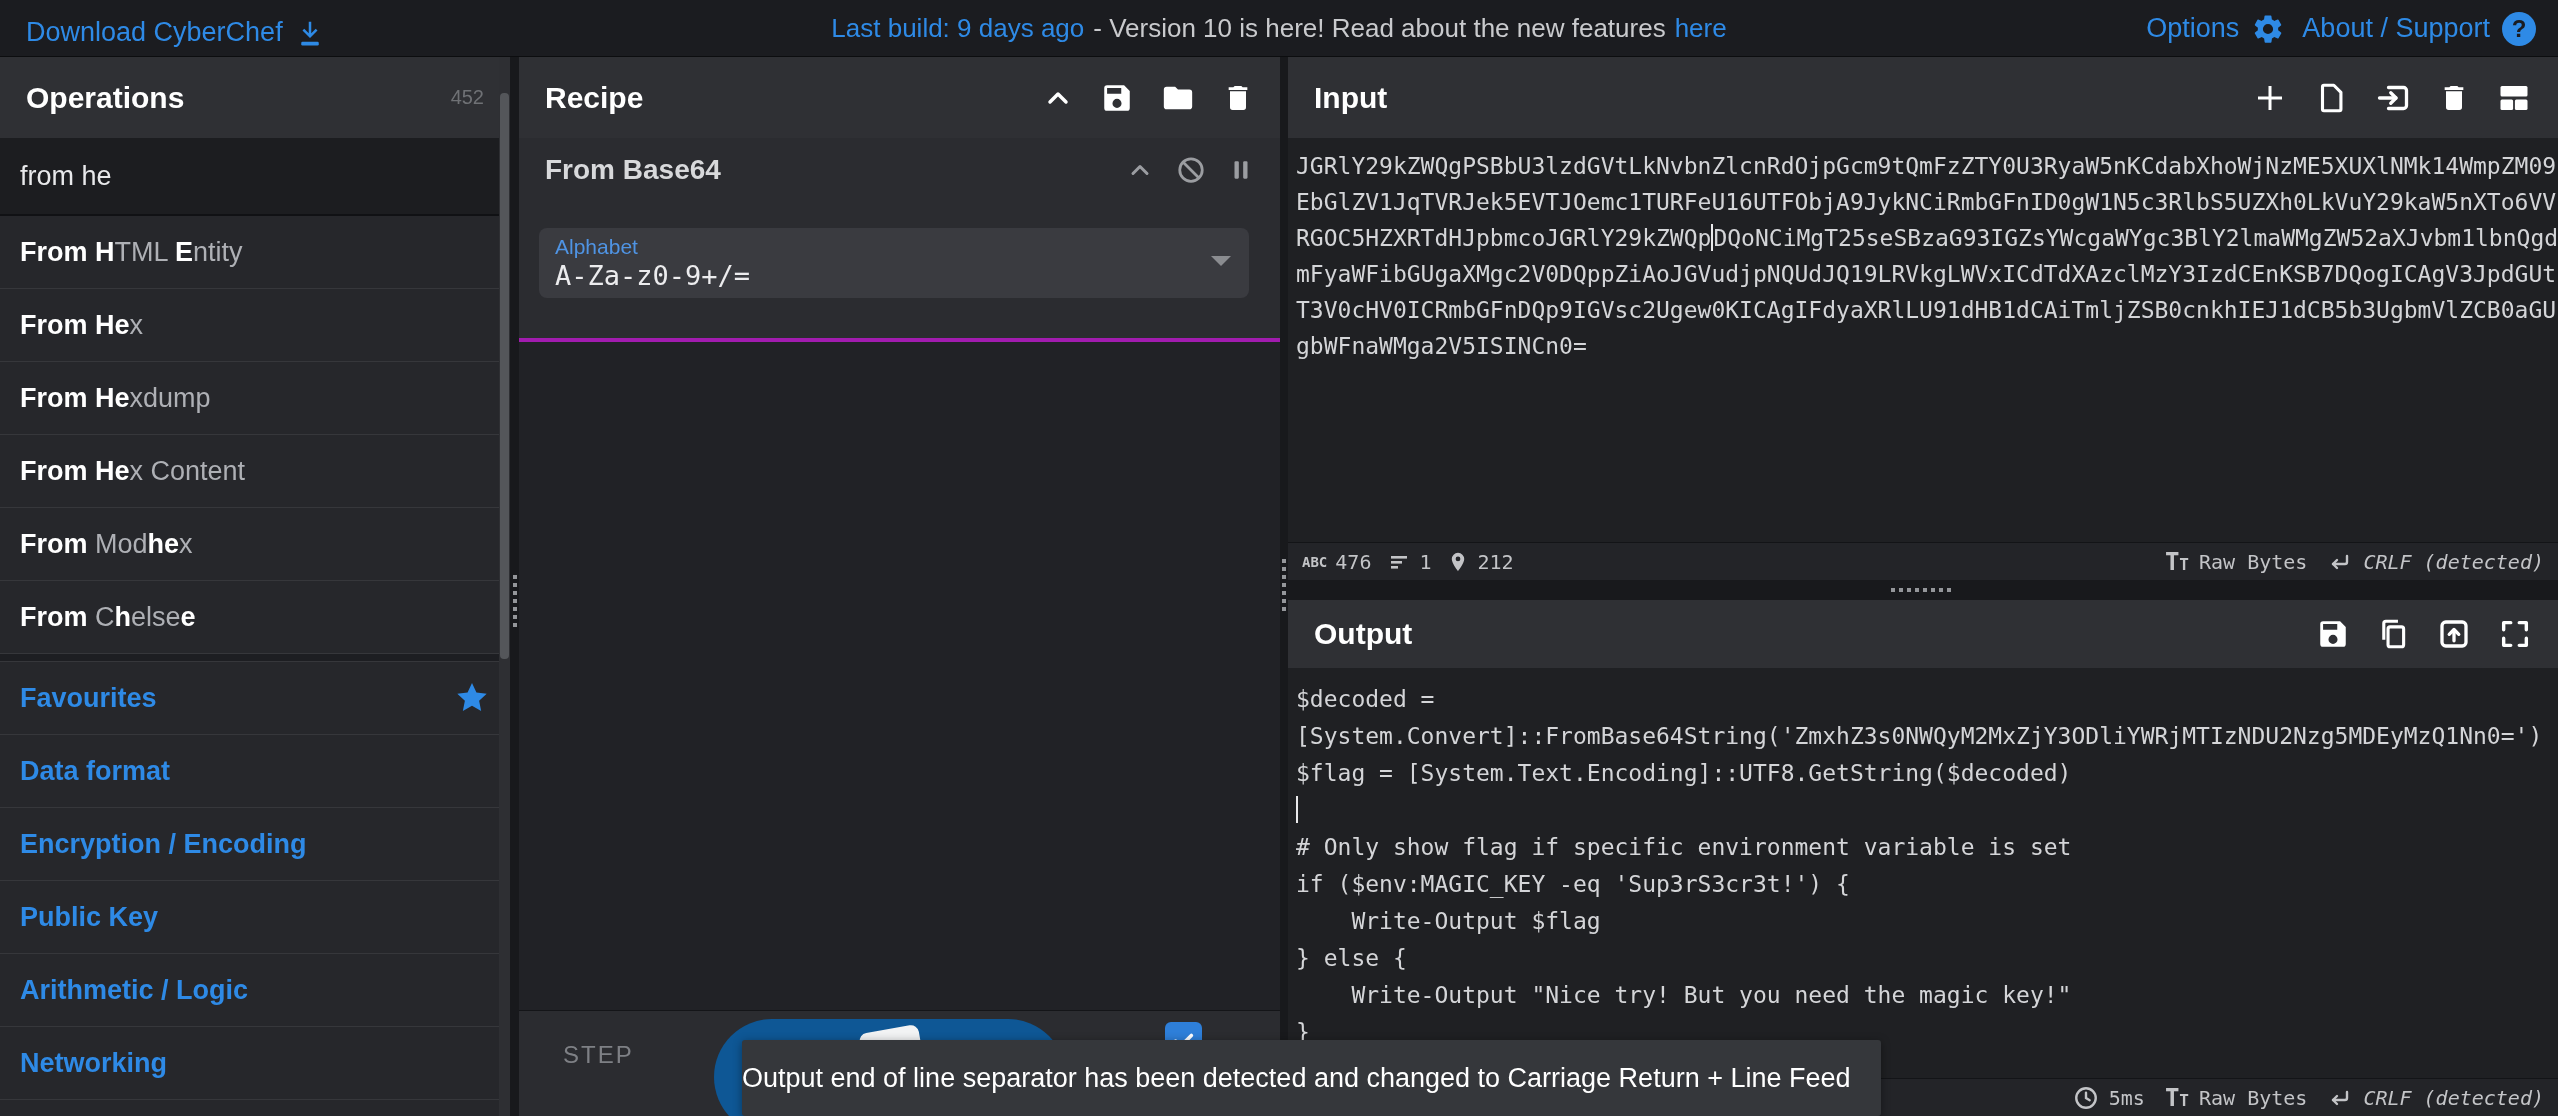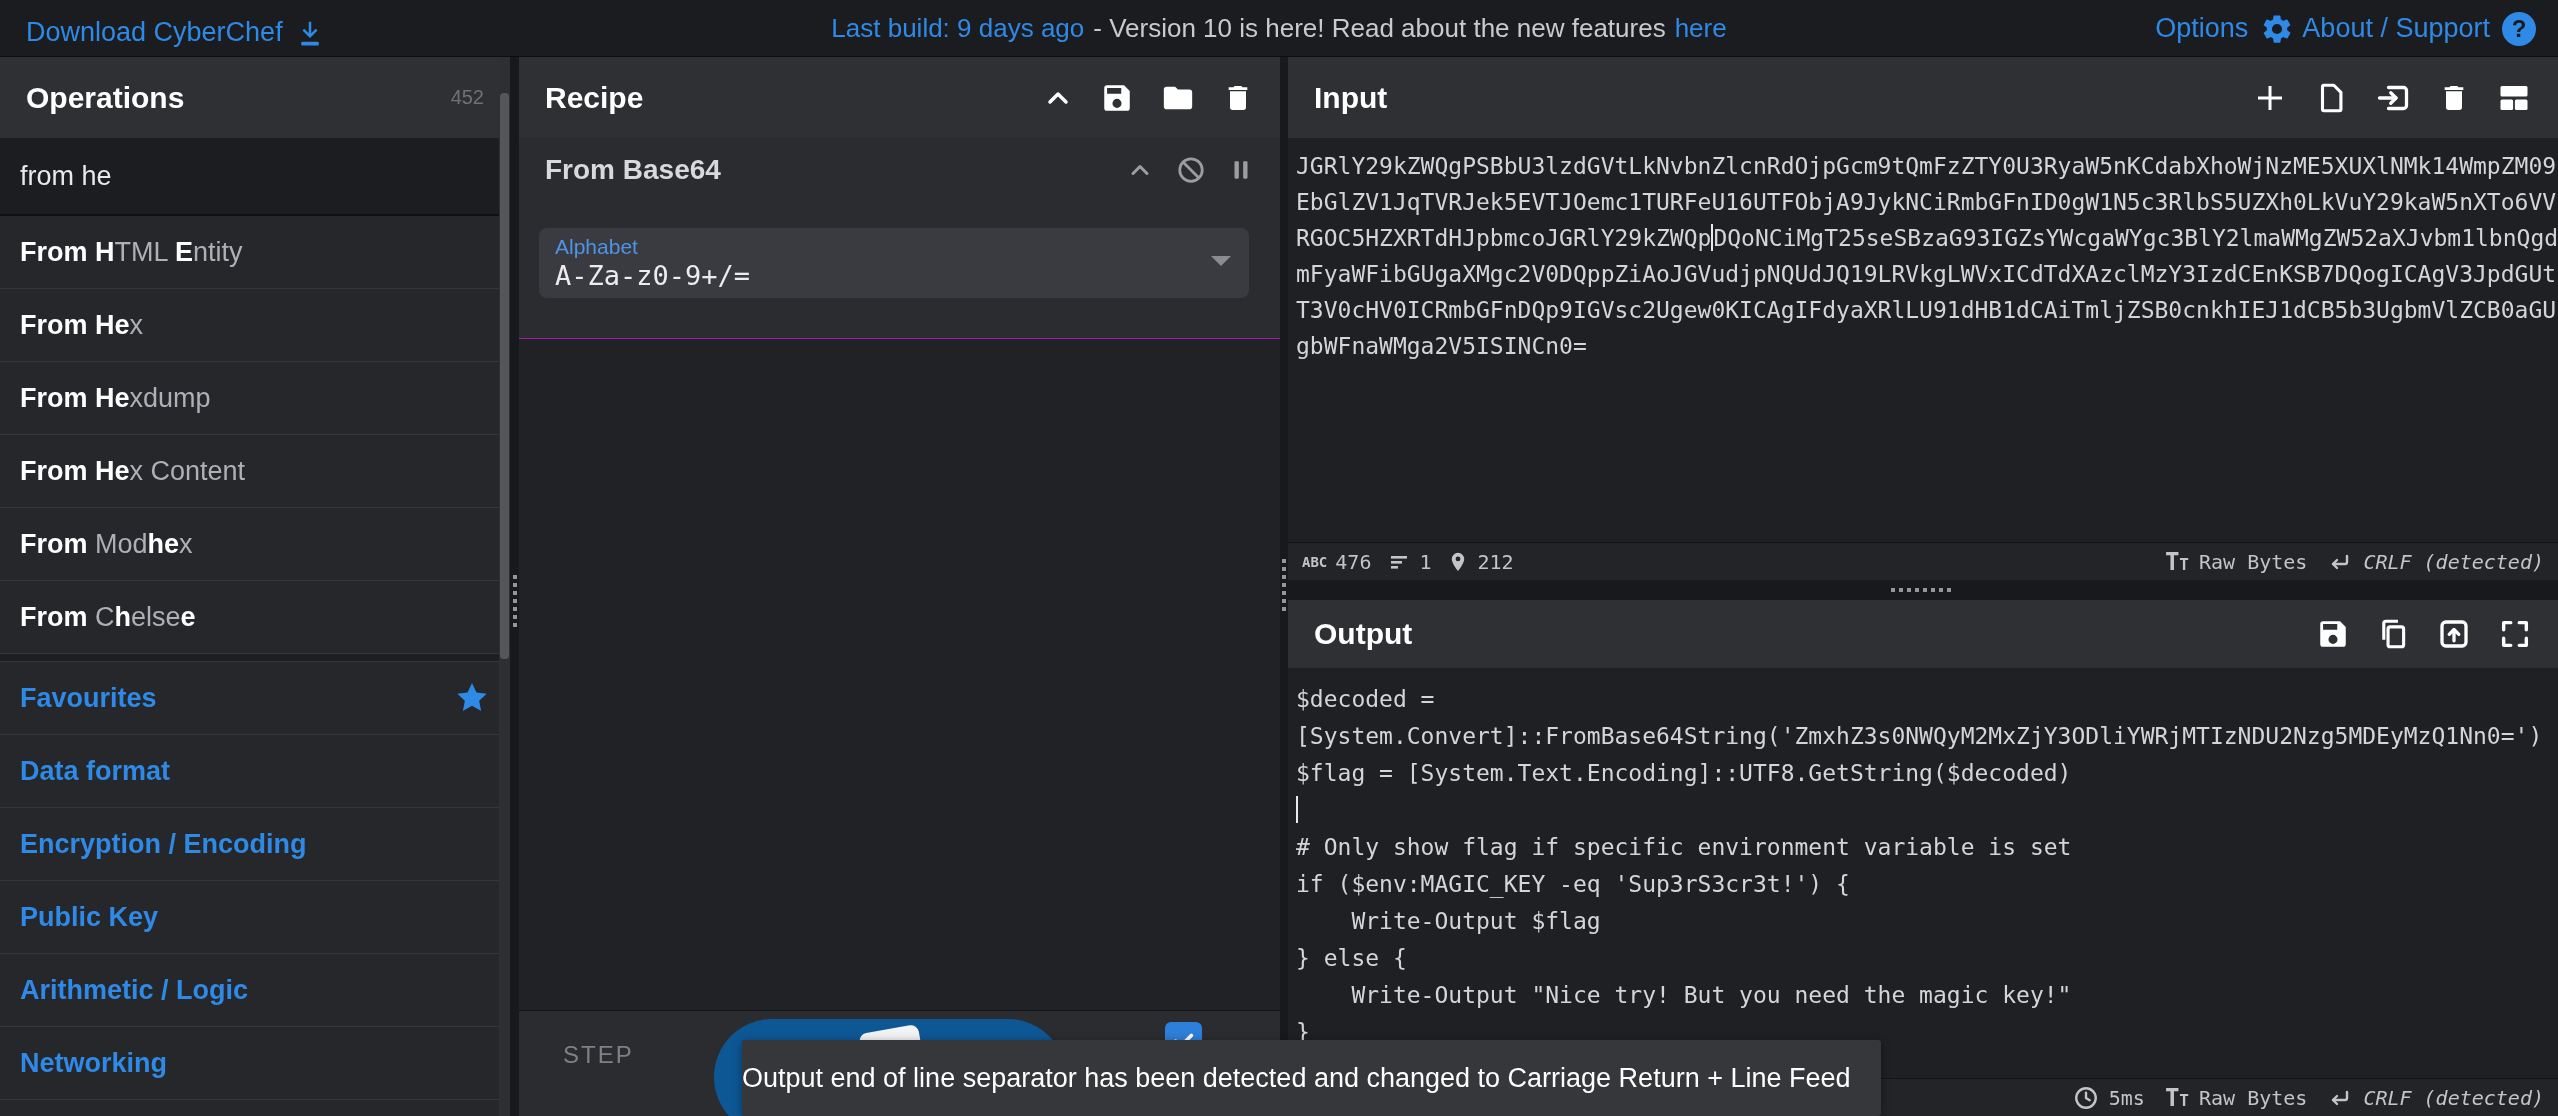--- a/index.html
+++ b/index.html
@@ -12,21 +12,21 @@
   svg { display:block; }
 
   
   .banner { position:absolute; left:0; top:0; width:2558px; height:57px;
     background:#1b1c20; border-bottom:1px solid #0c0d0f; }
   .banner-left { position:absolute; left:26px; top:4px; height:57px; display:flex; align-items:center; gap:12px;
     color:#2e8ae6; font-size:27px; }
   .banner-center { position:absolute; left:0; right:0; top:0; height:57px;
     display:flex; align-items:center; justify-content:center; font-size:26px; color:#c9cacd; gap:9px; }
   .banner-center .blue { color:#2e8ae6; }
-  .banner-right { position:absolute; right:22px; top:0; height:57px; display:flex; align-items:center; gap:8px;
+  .banner-right { position:absolute; right:22px; top:0; height:57px; display:flex; align-items:center; gap:17px;
     color:#2e8ae6; font-size:27px; }
   .banner-right .grp { display:flex; align-items:center; gap:12px; }
   .help-circle { width:34px; height:34px; border-radius:50%; background:#2e8ae6; color:#1b1c20;
     display:flex; align-items:center; justify-content:center; font-weight:bold; font-size:24px; }
 
   
   .pane-header { height:81px; background:#2f3034; display:flex; align-items:center; padding:0 26px; }
   .pane-title { font-size:30px; font-weight:bold; color:#fff; }
   .hdr-icons { margin-left:auto; display:flex; align-items:center; gap:26px; }
   .hdr-icons .icon { color:#fff; cursor:pointer; }
@@ -51,21 +51,21 @@
   
   .vdivider { position:absolute; top:57px; height:1059px; background:#18191c; }
   .vdivider .dots { position:absolute; left:50%; margin-left:-2px; width:4px; height:56px;
     background:repeating-linear-gradient(to bottom,#94969a 0 4px,transparent 4px 8px); }
   .hdivider { position:absolute; left:1288px; top:580px; width:1270px; height:20px; background:#18191c; }
   .hdivider .dots { position:absolute; top:8px; left:50%; margin-left:-32px; width:64px; height:4px;
     background:repeating-linear-gradient(to right,#94969a 0 4px,transparent 4px 8px); }
 
   
   .recipe-pane { position:absolute; left:519px; top:57px; width:761px; height:1059px; background:#212226; }
-  .op-block { background:#2b2c30; border-bottom:1px solid #a21caf; }
+  .op-block { background:#2b2c30; border-bottom:4px solid #a21caf; }
   .op-block-header { height:64px; display:flex; align-items:center; padding:0 26px;
     font-size:28px; font-weight:bold; color:#d8d9db; }
   .op-block-icons { margin-left:auto; display:flex; align-items:center; gap:22px; color:#9b9da1; }
   .op-args { padding:26px 20px 40px 20px; }
   .arg-field { position:relative; width:710px; height:70px; background:#3a3b40; border-radius:8px;
     padding:7px 16px 0 16px; cursor:pointer; }
   .arg-label { font-size:21px; color:#4f94e4; }
   .arg-value { font-family:"DejaVu Sans Mono", monospace; font-size:27px; color:#ececee; margin-top:1px; }
   .select-caret { position:absolute; right:18px; top:28px; width:0; height:0;
     border:10px solid transparent; border-top-color:#8a8c90; }

